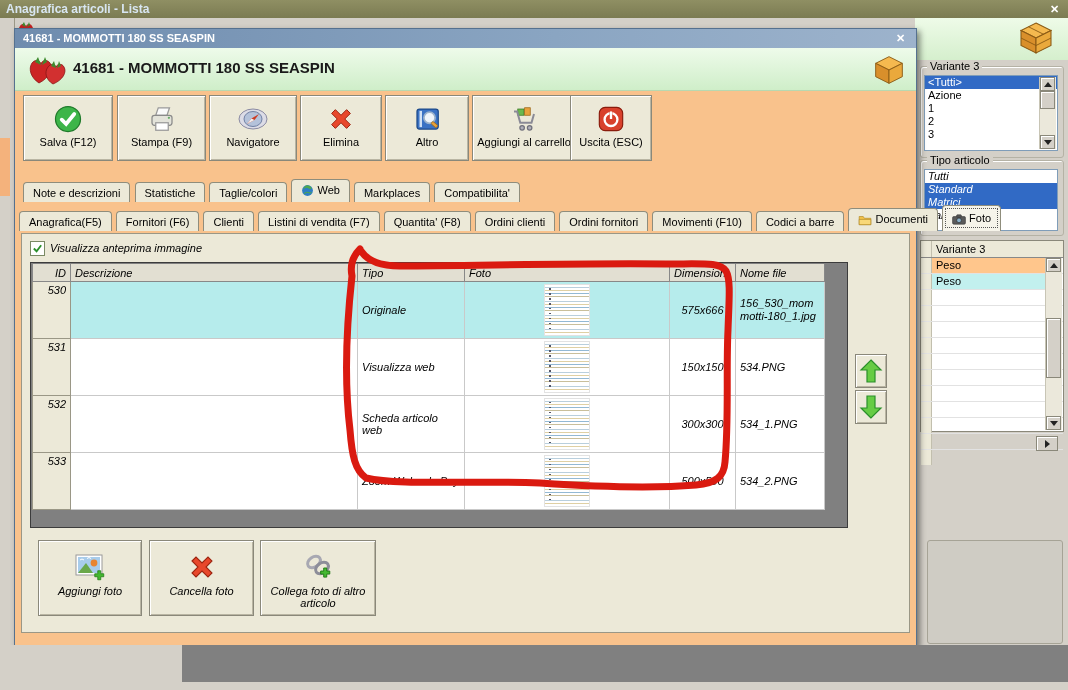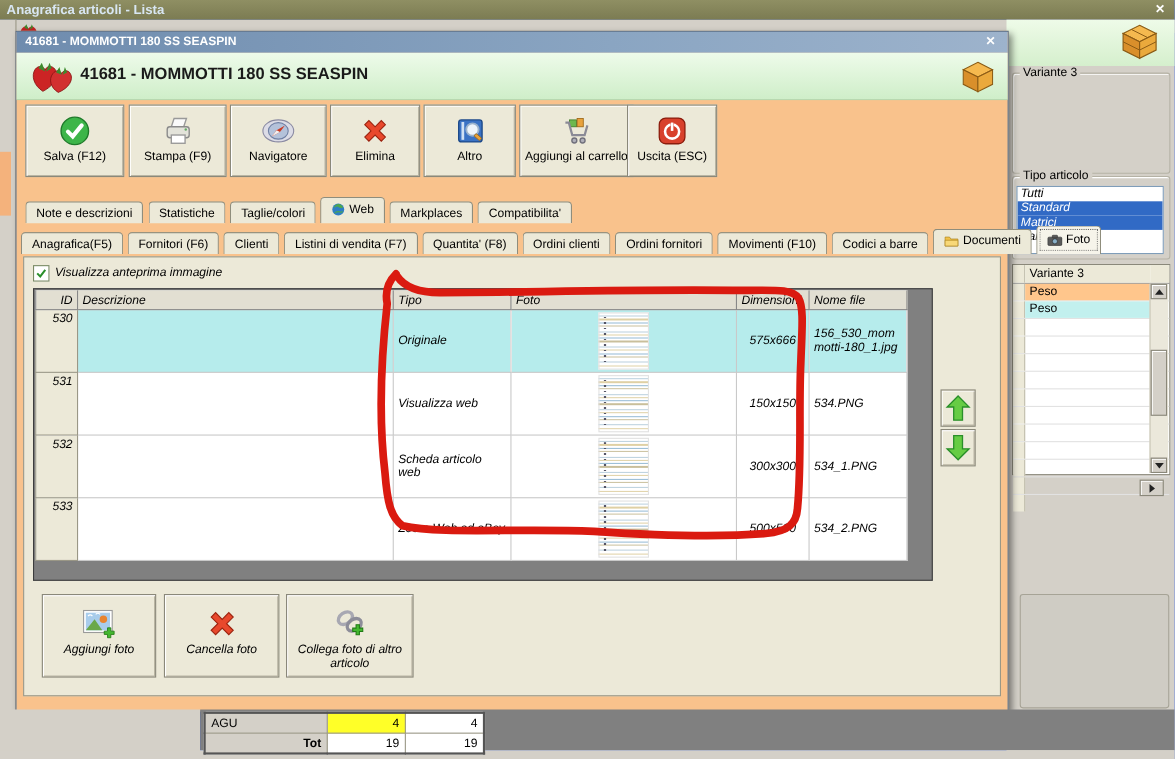--- a/index.html
+++ b/index.html
@@ -1,17 +1,17 @@
 <!DOCTYPE html>
 <html><head>
 <meta charset="utf-8">
 <style>
   html,body{margin:0;padding:0;}
   body{font-family:"Liberation Sans",sans-serif;font-size:11px;color:#000;}
-  #screen{position:relative;width:1068px;height:690px;background:#1d4ed8;overflow:hidden;}
+  #screen{position:relative;width:1068px;height:690px;background:#15803d;overflow:hidden;}
   .abs{position:absolute;}
 
   
   #outer-titlebar{left:0;top:0;width:1068px;height:18px;background:linear-gradient(180deg,#8f8f63,#7b7b52);color:#d8e6f2;font-weight:bold;font-size:12px;line-height:18px;padding-left:6px;box-sizing:border-box;}
   #outer-close{right:6px;top:2px;width:15px;height:14px;color:#fff;font-weight:bold;text-align:center;line-height:14px;font-size:11px;cursor:default;}
   #under-strip{left:0;top:18px;width:1068px;height:12px;background:#d4d0c8;}
   #left-strip{left:0;top:18px;width:14px;height:672px;background:#d4d0c8;border-right:1px solid #9a9786;}
   #left-strip .orange-patch{left:0;top:120px;width:10px;height:58px;background:#f4b27c;}
 
   
@@ -135,20 +135,36 @@
         <polygon points="2,7 12,12 12,22 2,17" fill="#d98f2b" stroke="#8a5a14" stroke-width="0.7"></polygon>
         <polygon points="22,7 12,12 12,22 22,17" fill="#eaa93c" stroke="#8a5a14" stroke-width="0.7"></polygon>
         <line x1="7" y1="4.5" x2="17" y2="9.5" stroke="#8a5a14" stroke-width="0.6"></line>
         <line x1="12" y1="17" x2="2" y2="12" stroke="#8a5a14" stroke-width="0.6"></line>
         <line x1="12" y1="17" x2="22" y2="12" stroke="#8a5a14" stroke-width="0.6"></line>
       </svg>
     </div>
 
     <div class="groupbox abs" style="left:5px;top:48px;width:142px;height:90px;">
       <span class="grouplabel">Variante 3</span>
+      <div class="listbox abs" style="left:3px;top:8px;width:134px;height:76px;">
+        <div class="li-item sel">&lt;Tutti&gt;</div>
+        <div class="li-item">Azione</div>
+        <div class="li-item">1</div>
+        <div class="li-item">2</div>
+        <div class="li-item">3</div>
+        <div class="vscroll">
+          <div class="sbtn" style="top:0;">
+              <span class="tri-up"></span>
+            </div>
+          <div class="sbtn" style="top:14px;height:18px;"></div>
+          <div class="sbtn" style="bottom:0;">
+              <span class="tri-down"></span>
+            </div>
+        </div>
+      </div>
     </div>
 
     <div class="groupbox abs" style="left:5px;top:142px;width:142px;height:74px;">
       <span class="grouplabel">Tipo articolo</span>
       <div class="listbox abs" style="left:3px;top:8px;width:134px;height:62px;font-style:italic;">
         <div class="li-item">Tutti</div>
         <div class="li-item sel">Standard</div>
         <div class="li-item sel">Matrici</div>
         <div class="li-item">Varianti</div>
       </div>
@@ -486,34 +502,20 @@
         </div>
         <div class="flabel">Collega foto di altro articolo</div>
       </div>
     </div>
   </div>
 
   <div id="bottom-left" class="abs"></div>
   <div id="bottom-dark" class="abs"></div>
   <div id="bottom-light" class="abs"></div>
 
-  <table id="tot-table" class="abs">
-    <tbody>
-        <tr>
-      <td class="tlabel">AGU</td>
-      <td class="tnum yellow">4</td>
-      <td class="tnum">4</td>
-    </tr>
-    <tr>
-      <td class="totlabel">Tot</td>
-      <td class="tnum">19</td>
-      <td class="tnum">19</td>
-    </tr>
-  </tbody>
-    </table>
 
   <svg id="annotation" class="abs" viewBox="0 0 1068 690">
     <path d="M 360 249 C 352 257 350 266 352 276 C 346 330 344 380 350 430
              C 352 456 355 470 366 478 C 400 486 470 480 540 483
              C 600 487 660 488 696 485 C 716 483 724 477 725 462
              C 729 420 726 370 728 330 C 729 300 731 280 726 271
              C 720 262 704 264 666 264 C 570 263 470 266 400 266
              C 380 266 367 260 361 251" fill="none" stroke="#da1a10" stroke-width="7" stroke-linecap="round" stroke-linejoin="round"></path>
   </svg>
 </div>

